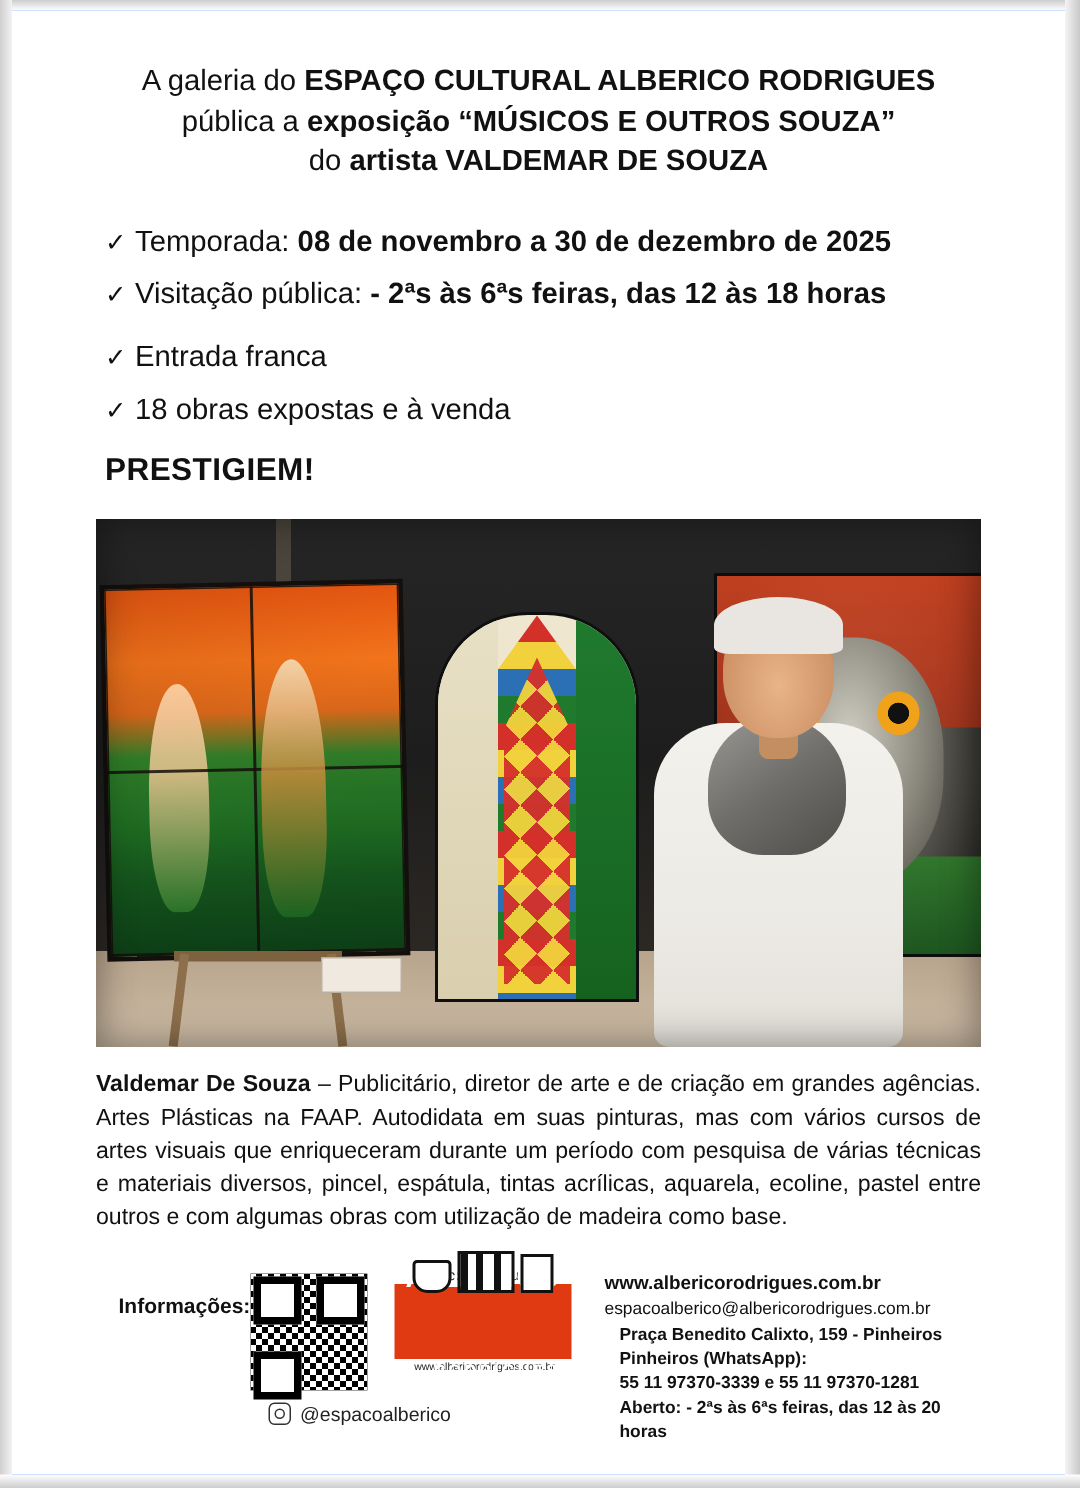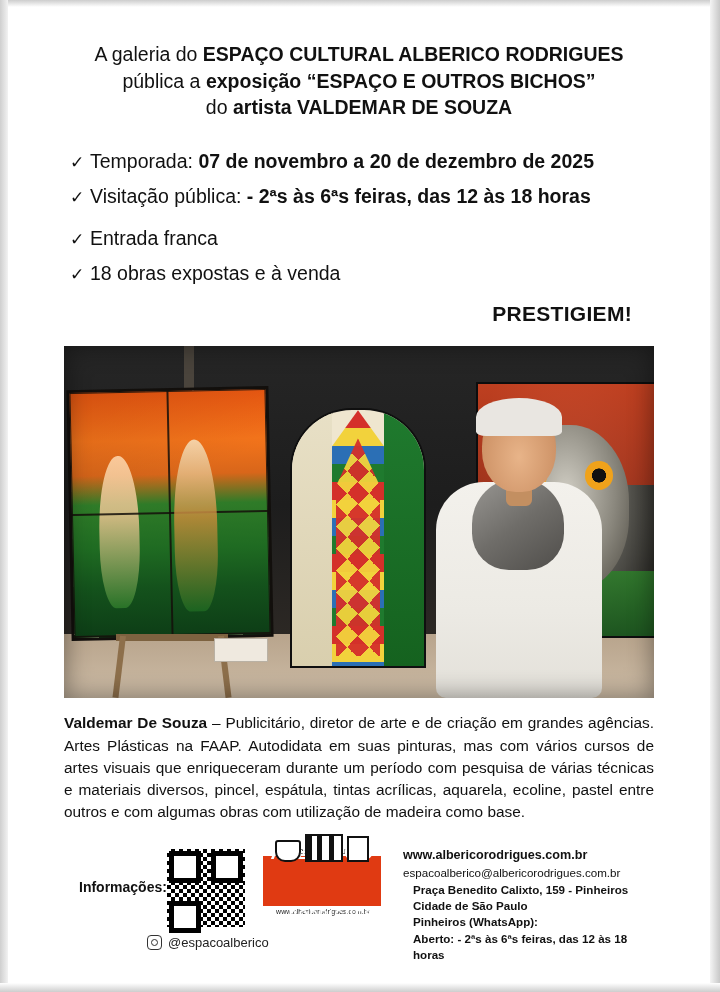--- a/index.html
+++ b/index.html
@@ -93,21 +93,20 @@
   .det-text .val { font-weight: bold; }
   .det-sub {
     padding-left: 166px;
     font-size: 19.5px;
     font-weight: bold;
     margin-top: -4px;
     margin-bottom: 12px;
   }
   .gap-row { margin-top: 18px; }
   .prestigiem {
-    text-align: right;
     padding-right: 48px;
     font-size: 21px;
     font-weight: bold;
     margin-top: 16px;
     letter-spacing: .3px;
   }
 
   
   .photo-wrap {
     margin: 20px auto 0 auto;
@@ -306,21 +305,21 @@
 
   
   .footer {
     position: relative;
     margin: 22px auto 0 auto;
     width: 600px;
     height: 118px;
   }
   .info-label {
     position: absolute;
-    left: 20px; top: 34px;
+    left: 20px; top: 17px;
     font-size: 14px;
     font-weight: bold;
     color: #111;
   }
   .qr {
     position: absolute;
     left: 108px; top: 4px;
     width: 78px; height: 78px;
     background:
       repeating-linear-gradient(to right, #000 0 4px, #fff 4px 8px),
@@ -336,21 +335,21 @@
     background: #fff;
   }
   .qr:before { left: 2px; top: 2px; }
   .qr:after { right: 2px; top: 2px; }
   .qr-b {
     position: absolute; left: 110px; top: 56px;
     width: 22px; height: 22px; border: 5px solid #000; background: #fff;
   }
   .insta {
     position: absolute;
-    left: 88px; top: 90px;
+    left: 120px; top: 90px;
     display: flex; align-items: center; gap: 6px;
     font-size: 13px; color: #222;
   }
   .insta-glyph {
     width: 13px; height: 13px;
     border: 1.6px solid #333; border-radius: 4px;
     position: relative;
   }
   .insta-glyph:before {
     content: ""; position: absolute; left: 3px; top: 3px;
@@ -420,32 +419,32 @@
   <div class="edge-right"></div>
   <div class="edge-bottom"></div>
 
   <div class="content">
 
     <div class="headline">
       <div class="line">
         <span>A galeria do </span><span class="b">ESPAÇO CULTURAL ALBERICO RODRIGUES</span>
       </div>
       <div class="line">
-        <span>pública a </span><span class="b">exposição “ESPAÇO E OUTROS BICHOS”</span>
+        <span>pública a </span><span class="b">exposição “MÚSICOS E OUTROS SOUZA”</span>
       </div>
       <div class="line">
         <span>do </span><span class="b">artista VALDEMAR DE SOUZA</span>
       </div>
     </div>
 
     <div class="details">
       <div class="det-row">
         <span class="check">✓</span>
         <span class="det-text">
-          <span class="lbl">Temporada: </span><span class="val">07 de novembro a 20 de dezembro de 2025</span>
+          <span class="lbl">Temporada: </span><span class="val">08 de novembro a 30 de dezembro de 2025</span>
         </span>
       </div>
 
       <div class="det-row">
         <span class="check">✓</span>
         <span class="det-text">
           <span class="lbl">Visitação pública: </span><span class="val">- 2ªs às 6ªs feiras, das 12 às 18 horas</span>
         </span>
       </div>
 
@@ -533,21 +532,21 @@
             <div class="logo-sub">RODRIGUES</div>
           </div>
         </div>
         <div class="logo-url">www.albericorodrigues.com.br</div>
       </div>
 
       <div class="contact">
         <div class="site">www.albericorodrigues.com.br</div>
         <div>espacoalberico@albericorodrigues.com.br</div>
         <div class="bold">Praça Benedito Calixto, 159 - Pinheiros</div>
-        <div class="bold">Cidade de São Paulo</div>
         <div class="bold">Pinheiros (WhatsApp):</div>
-        <div class="bold">Aberto: - 2ªs às 6ªs feiras, das 12 às 18 horas</div>
+        <div class="bold">55 11 97370-3339 e 55 11 97370-1281</div>
+        <div class="bold">Aberto: - 2ªs às 6ªs feiras, das 12 às 20 horas</div>
 
       </div>
     </div>
 
   </div>
 </div>
 
 </body></html>

